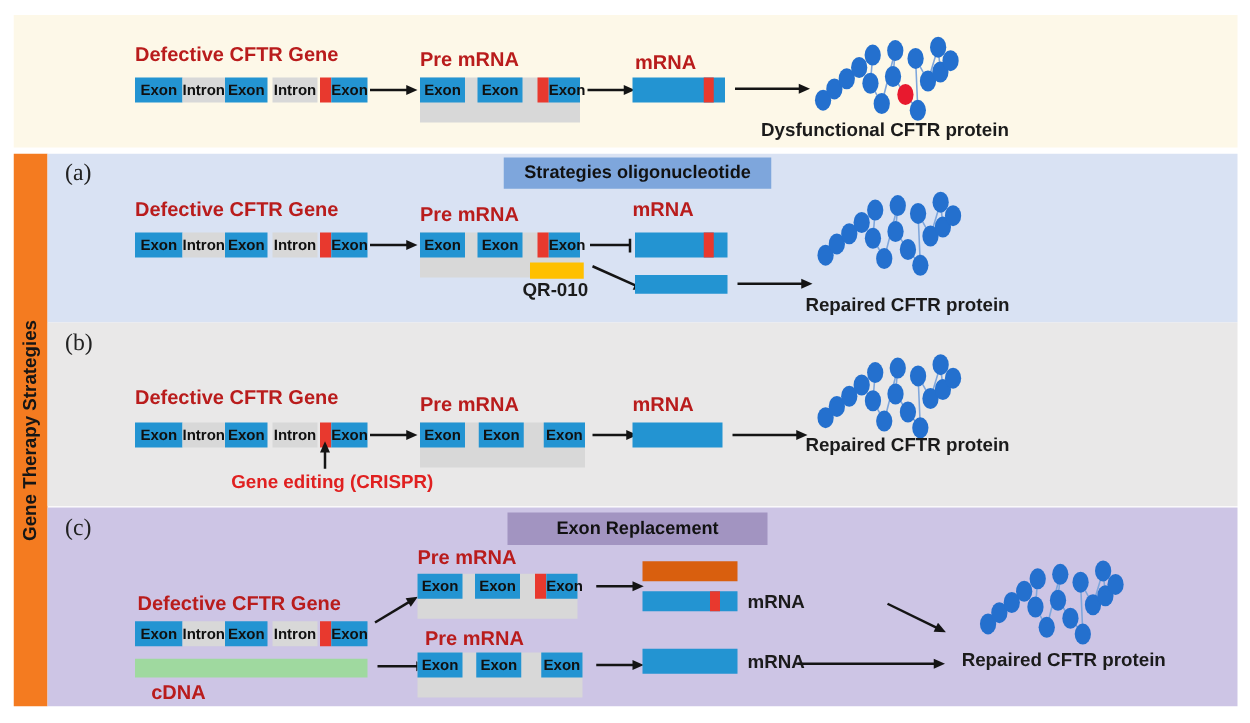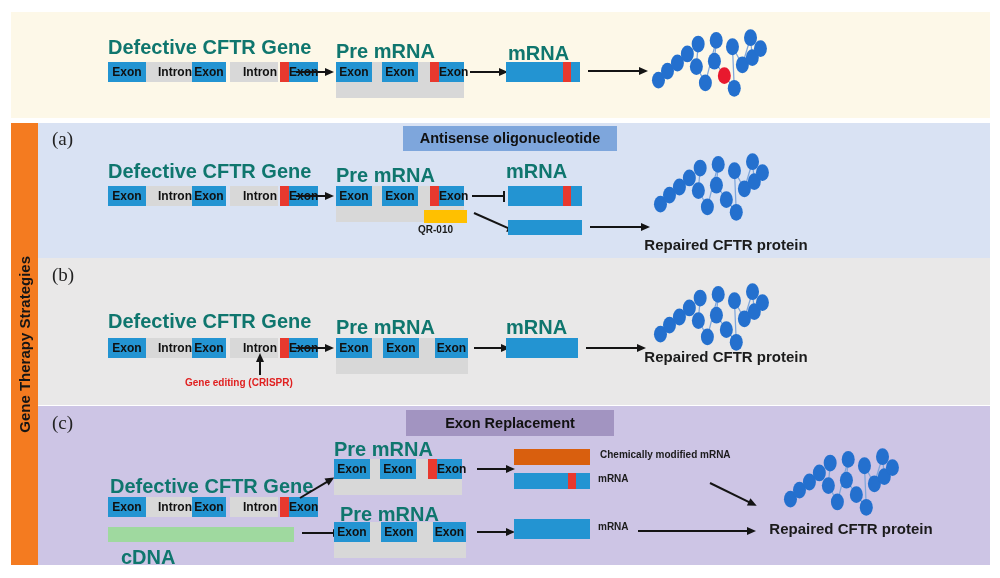--- a/index.html
+++ b/index.html
@@ -12,32 +12,32 @@
   #sidebar .vtext{writing-mode:vertical-rl;transform:rotate(180deg);
            font-weight:bold;font-size:15px;color:#151515;white-space:nowrap;}
   #panel-a{left:38px;top:123px;width:952px;height:135px;background:var(--section-a-bg);}
   #panel-b{left:38px;top:258px;width:952px;height:147px;background:var(--section-b-bg);}
   #panel-c{left:38px;top:406px;width:952px;height:159px;background:var(--section-c-bg);}
 
   .tag{position:absolute;font-family:"Liberation Serif","DejaVu Serif",serif;
        font-size:19px;color:#222;}
   .strategy-header{position:absolute;text-align:center;font-weight:bold;
        font-size:14.5px;color:#111;}
-  .blabel{position:absolute;font-weight:bold;font-size:20px;color:#0f766e;white-space:nowrap;}
-  .slabel{position:absolute;font-weight:bold;font-size:10px;color:#1b1b1b;white-space:nowrap;}
+  .blabel{position:absolute;font-weight:bold;font-size:16px;color:#b91c1c;white-space:nowrap;}
+  .slabel{position:absolute;font-weight:bold;font-size:15px;color:#1b1b1b;white-space:nowrap;}
   .plabel{position:absolute;font-weight:bold;font-size:15px;color:#1b1b1b;
           text-align:center;white-space:nowrap;}
   .red-text{color:var(--crispr-red);}
 
   .gene-bar,.pre-bar{position:absolute;display:flex;height:36px;}
   .pre-bar{background:var(--intron-gray);}
   .seg{height:20px;line-height:20px;text-align:center;font-weight:bold;
        font-size:12px;color:#101010;flex:none;}
   .exon{background:var(--exon-blue);}
-  .intron{background:var(--intron-gray);padding-left:12px;}
+  .intron{background:var(--intron-gray);}
   .redseg{background:var(--mutation-red);}
   .gap{background:transparent;flex:none;}
   .w38{width:38px}.w36{width:36px}.w34{width:34px}.w33{width:33px}.w29{width:29px}
   .w25{width:25px}.w16{width:16px}.w12{width:12px}.w11{width:11px}.w10{width:10px}
   .w9{width:9px}.w4{width:4px}.w2{width:2px}
 
   .mrna{position:absolute;background:var(--exon-blue);}
   .stripe{position:absolute;top:0;bottom:0;width:8px;background:var(--mutation-red);}
   .bar{position:absolute;}
 
@@ -112,23 +112,24 @@
       <ellipse cx="73" cy="16" rx="7.2" ry="9.3" fill="#2470CE"></ellipse>
       <ellipse cx="71" cy="39" rx="7.2" ry="9.3" fill="#2470CE"></ellipse>
       <ellipse cx="82" cy="55" rx="7.2" ry="9.3" fill="#E8192E"></ellipse>
       <ellipse cx="93" cy="69" rx="7.2" ry="9.3" fill="#2470CE"></ellipse>
       <ellipse cx="91" cy="23" rx="7.2" ry="9.3" fill="#2470CE"></ellipse>
       <ellipse cx="102" cy="43" rx="7.2" ry="9.3" fill="#2470CE"></ellipse>
       <ellipse cx="111" cy="13" rx="7.2" ry="9.3" fill="#2470CE"></ellipse>
       <ellipse cx="113" cy="35" rx="7.2" ry="9.3" fill="#2470CE"></ellipse>
       <ellipse cx="122" cy="25" rx="7.2" ry="9.3" fill="#2470CE"></ellipse>
     </svg>
+  <div class="plabel" style="left:608px;top:96px;width:200px">Dysfunctional  CFTR protein</div>
 
   <div class="tag" style="left:52px;top:128px">(a)</div>
-  <div class="strategy-header" style="left:403px;top:126px;width:214px;height:25px;line-height:25px;background:var(--header-a-bg)">Antisense oligonucleotide</div>
+  <div class="strategy-header" style="left:403px;top:126px;width:214px;height:25px;line-height:25px;background:var(--header-a-bg)">Strategies oligonucleotide</div>
 
   <div class="blabel" style="left:108px;top:160px">Defective CFTR Gene</div>
   <div class="bar" style="left:108px;top:186px">
   <div class="gene-bar">
     <span class="seg exon w38">Exon</span>
     <span class="seg intron w34">Intron</span>
     <span class="seg exon w34">Exon</span>
     <span class="gap w4"></span>
     <span class="seg intron w36">Intron</span>
     <span class="gap w2"></span>
@@ -260,21 +261,20 @@
     <span class="seg exon w36">Exon</span>
     <span class="gap w10"></span>
     <span class="seg exon w36">Exon</span>
     <span class="gap w12"></span>
     <span class="seg redseg w9"></span>
     <span class="seg exon w25">Exon</span>
   </div>
 </div>
   <div class="h-arrow" style="left:477px;top:468px;width:30px"></div>
   <div class="bar" style="left:514px;top:449px;width:76px;height:16px;background:var(--chem-mrna-orange)"></div>
-  <div class="slabel" style="left:600px;top:449px">Chemically modified mRNA</div>
   <div class="mrna" style="left:514px;top:473px;width:76px;height:16px">
     <span class="stripe" style="left:54px"></span>
   </div>
   <div class="slabel" style="left:598px;top:473px">mRNA</div>
   <div class="h-arrow rot" style="left:710px;top:482px;width:44px;transform:rotate(26deg)"></div>
 
   <div class="blabel" style="left:340px;top:503px">Pre mRNA</div>
   <div class="bar" style="left:334px;top:522px">
   <div class="pre-bar" style="width:132px">
     <span class="seg exon w36">Exon</span>

